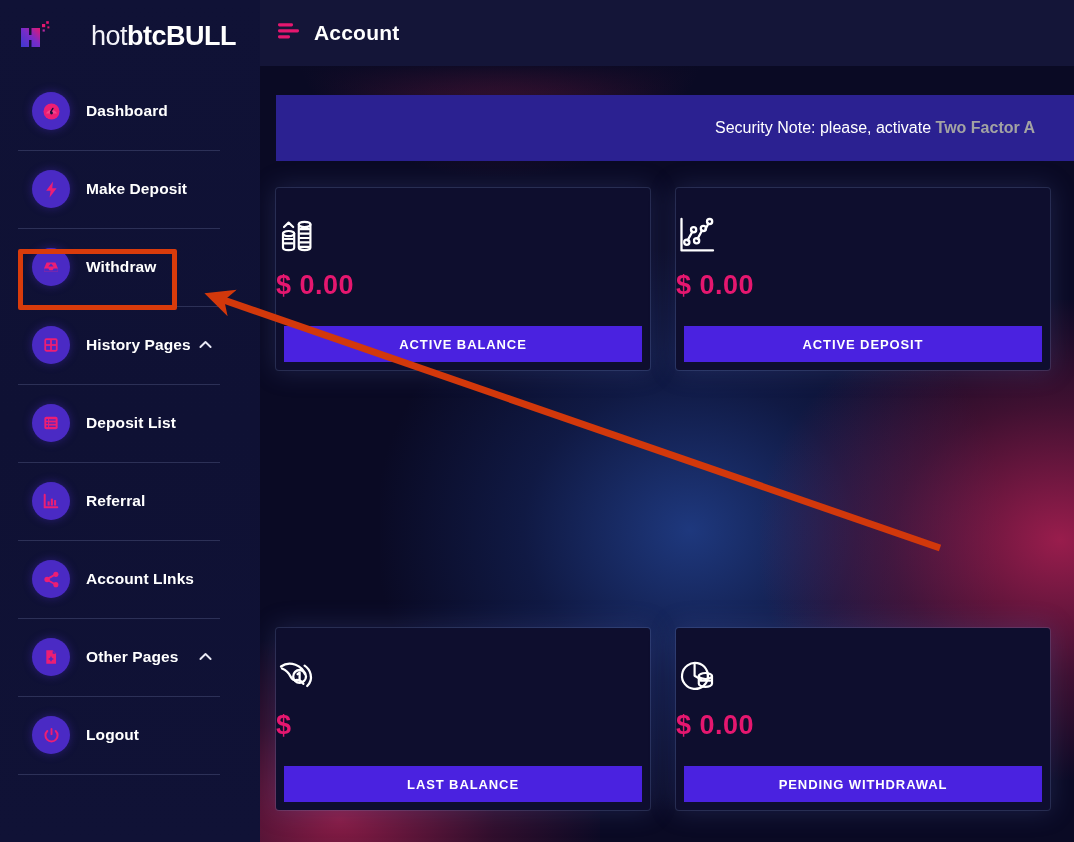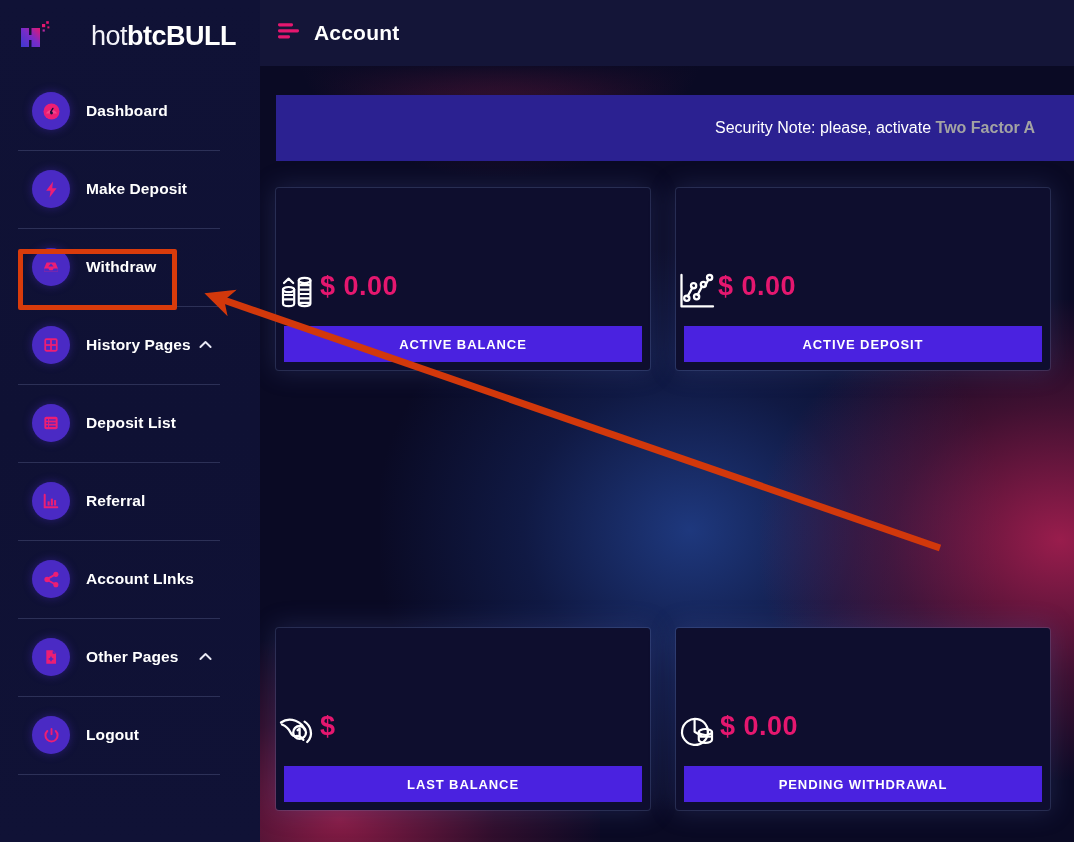--- a/index.html
+++ b/index.html
@@ -201,22 +201,22 @@
   .row-top { top: 188px; }
   .row-bottom { top: 628px; }
 
   .card {
     width: 374px;
     height: 182px;
     background: #0e0e2e;
     border-radius: 3px;
     box-sizing: border-box;
     display: flex;
-    flex-direction: row;
-    align-items: center;
+    flex-direction: column;
+    align-items: flex-start;
     position: relative;
     box-shadow: 0 0 0 1px rgba(120,135,190,0.22), 0 0 26px 2px rgba(90,110,190,0.22);
     overflow: hidden;
   }
   .card-icon {
     margin-top: 26px;
     height: 44px;
     display: flex;
     align-items: center;
     justify-content: center;

